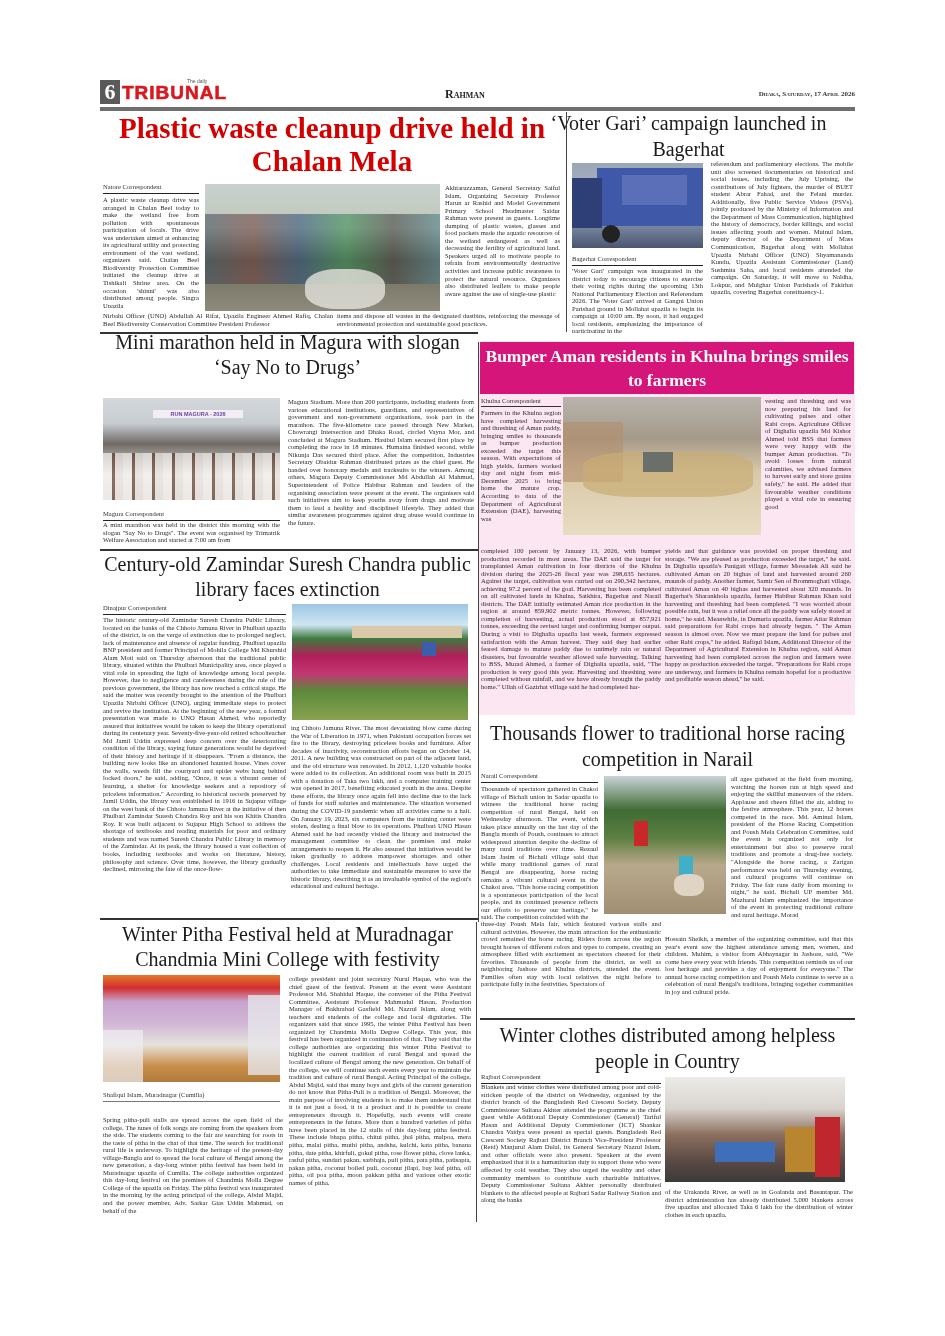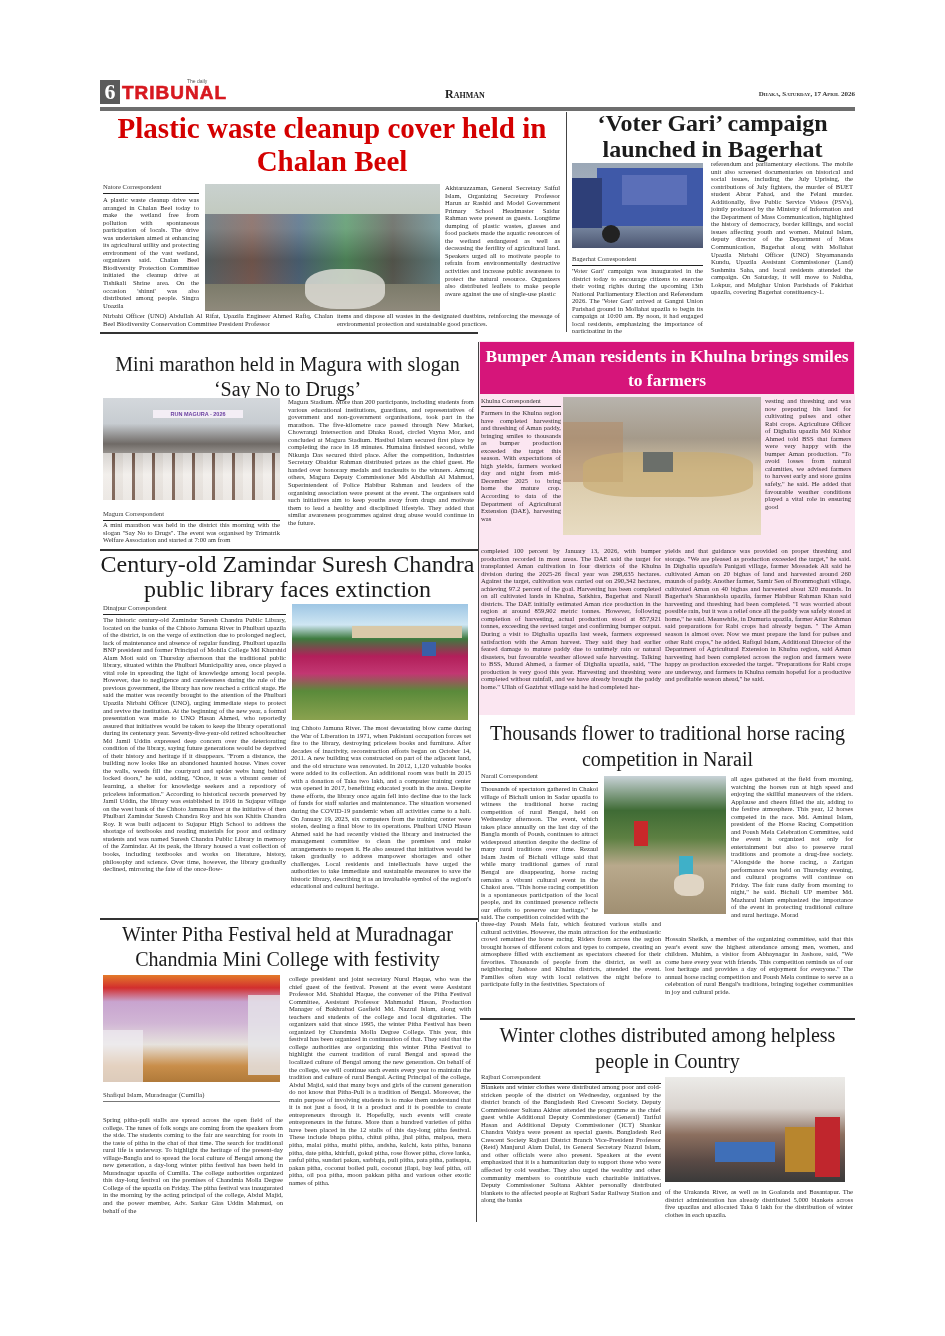--- a/index.html
+++ b/index.html
@@ -19,47 +19,47 @@
 
 <div class="abs" style="left:100px;top:78px;width:755px;height:30px;">
   <div class="abs" style="left:0;top:2px;width:20px;height:24px;background:#5a5a5a;color:#fff;font-family:'Liberation Serif',serif;font-weight:bold;font-size:22px;line-height:24px;text-align:center;">6</div>
   <div class="abs" style="left:87px;top:0;font-family:'Liberation Sans',sans-serif;font-size:5px;color:#555;">The daily</div>
   <div class="abs" style="left:22px;top:4px;font-family:'Liberation Sans',sans-serif;font-weight:bold;font-size:19px;letter-spacing:1px;color:#d71920;line-height:22px;-webkit-text-stroke:0.6px #d71920;">TRIBUNAL</div>
   <div class="abs" style="left:345px;top:9px;font-family:'Liberation Serif',serif;font-variant:small-caps;font-size:12px;font-weight:bold;color:#222;">Rahman</div>
   <div class="abs" style="right:0;top:12px;font-family:'Liberation Serif',serif;font-variant:small-caps;font-size:7px;font-weight:bold;color:#333;">Dhaka, Saturday, 17 April 2026</div>
 </div>
 <div class="abs" style="left:100px;top:107px;width:755px;height:4px;background:#6e6e6e;"></div>
 
-<div class="abs headline" style="left:102px;top:112px;width:460px;font-size:29px;font-weight:bold;color:#d40000;line-height:33px;">Plastic waste cleanup cover held in Chalan Beel</div>
+<div class="abs headline" style="left:102px;top:112px;width:460px;font-size:29px;font-weight:bold;color:#d40000;line-height:33px;">Plastic waste cleanup drive held in Chalan Mela</div>
 <div class="abs byline" style="left:103px;top:183px;width:96px;">Natore Correspondent</div>
 <div class="abs body-text" style="left:103px;top:196px;width:96px;height:112px;">A plastic waste cleanup drive was arranged in Chalan Beel today to make the wetland free from pollution with spontaneous participation of locals. The drive was undertaken aimed at enhancing its agricultural utility and protecting environment of the vast wetland, organizers said. Chalan Beel Biodiversity Protection Committee initiated the cleanup drive at Tishikali Shrine area. On the occasion 'shinni' was also distributed among people. Singra Upazila</div>
 <div class="photo" style="left:205px;top:184px;width:235px;height:127px;background:linear-gradient(180deg,#c9d1cf 0%,#bfc7b8 35%,#6b6e5a 60%,#8f8a7c 100%);">
   <div class="abs" style="left:0;top:30px;width:235px;height:70px;background:linear-gradient(90deg,#3b4a5e,#6d3b3b,#274a7a,#2f8a4f,#3a3a3a,#4a7a8a);opacity:.55;"></div>
   <div class="abs" style="left:100px;top:85px;width:80px;height:40px;background:#e4e2dc;opacity:.8;border-radius:40%;"></div>
 </div>
 <div class="abs body-text" style="left:445px;top:184px;width:115px;height:125px;">Akhtaruzzaman, General Secretary Saiful Islam, Organizing Secretary Professor Harun ar Rashid and Model Government Primary School Headmaster Saidur Rahman were present as guests. Longtime dumping of plastic wastes, glasses and food packets made the aquatic resources of the wetland endangered as well as decreasing the fertility of agricultural land. Speakers urged all to motivate people to refrain from environmentally destructive activities and increase public awareness to protect the natural resource. Organizers also distributed leaflets to make people aware against the use of single-use plastic</div>
 <div class="abs body-text" style="left:103px;top:312px;width:230px;height:16px;">Nirbahi Officer (UNO) Abdullah Al Rifat, Upazila Engineer Ahmed Rafiq, Chalan Beel Biodiversity Conservation Committee President Professor</div>
 <div class="abs body-text" style="left:337px;top:312px;width:223px;height:16px;">items and dispose all wastes in the designated dustbins, reinforcing the message of environmental protection and sustainable good practices.</div>
 
 <div class="vrule" style="left:566px;top:112px;height:220px;"></div>
 
-<div class="abs headline" style="left:570px;top:110px;width:285px;font-size:24px;line-height:26px;font-weight:bold;">‘Voter Gari’ campaign launched in Bagerhat</div>
+<div class="abs headline" style="left:546px;top:110px;width:285px;font-size:20px;line-height:26px;">‘Voter Gari’ campaign launched in Bagerhat</div>
 <div class="photo" style="left:572px;top:163px;width:131px;height:85px;background:linear-gradient(180deg,#9aa7b6 0%,#a8b2c0 40%,#7f8fa8 70%,#4b5570 100%);">
   <div class="abs" style="left:25px;top:5px;width:106px;height:58px;background:#3f59a8;"></div>
   <div class="abs" style="left:50px;top:12px;width:65px;height:30px;background:#5b6fb8;"></div>
   <div class="abs" style="left:0;top:15px;width:30px;height:50px;background:#2e3f78;"></div>
   <div class="abs" style="left:30px;top:62px;width:18px;height:18px;border-radius:50%;background:#222;"></div>
 </div>
 <div class="abs byline" style="left:572px;top:255px;width:131px;">Bagerhat Correspondent</div>
 <div class="abs body-text" style="left:572px;top:267px;width:131px;height:66px;">'Voter Gari' campaign was inaugurated in the district today to encourage citizens to exercise their voting rights during the upcoming 13th National Parliamentary Election and Referendum 2026. The 'Voter Gari' arrived at Gangni Union Parishad ground in Mollahat upazila to begin its campaign at 10:00 am. By noon, it had engaged local residents, emphasizing the importance of participating in the</div>
 <div class="abs body-text" style="left:711px;top:160px;width:142px;height:174px;">referendum and parliamentary elections. The mobile unit also screened documentaries on historical and social issues, including the July Uprising, the contributions of July fighters, the murder of BUET student Abrar Fahad, and the Felani murder. Additionally, five Public Service Videos (PSVs), jointly produced by the Ministry of Information and the Department of Mass Communication, highlighted the history of democracy, border killings, and social issues affecting youth and women. Muinul Islam, deputy director of the Department of Mass Communication, Bagerhat along with Mollahat Upazila Nirbahi Officer (UNO) Shyamananda Kundu, Upazila Assistant Commissioner (Land) Sushmita Saha, and local residents attended the campaign. On Saturday, it will move to Naldha, Lokpur, and Mulghar Union Parishads of Fakirhat upazila, covering Bagerhat constituency-1.</div>
 
 <div class="rule" style="left:100px;top:332px;width:378px;"></div>
 
-<div class="abs headline" style="left:100px;top:352px;width:375px;font-size:20px;line-height:25px;">Mini marathon held in Magura with slogan ‘Say No to Drugs’</div>
+<div class="abs headline" style="left:100px;top:330px;width:375px;font-size:20px;line-height:25px;">Mini marathon held in Magura with slogan ‘Say No to Drugs’</div>
 <div class="photo" style="left:103px;top:398px;width:177px;height:102px;background:linear-gradient(180deg,#d4d8dc 0%,#c7ccd1 25%,#6f6a66 45%,#eeeae6 75%,#d9d3cd 100%);">
   <div class="abs" style="left:50px;top:12px;width:90px;background:#f3eef5;color:#6a3fa0;font-family:'Liberation Sans',sans-serif;font-weight:bold;font-size:5.5px;text-align:center;padding:1px 0;">RUN MAGURA - 2026</div>
   <div class="abs" style="left:0;top:55px;width:177px;height:47px;background:repeating-linear-gradient(90deg,#f4f1ee 0 9px,#5b3a2a 9px 12px,#e9e4df 12px 20px);opacity:.7;"></div>
 </div>
 <div class="abs byline" style="left:103px;top:510px;width:177px;">Magura Correspondent</div>
 <div class="abs body-text" style="left:103px;top:521px;width:177px;height:24px;">A mini marathon was held in the district this morning with the slogan "Say No to Drugs". The event was organised by Trimatrik Welfare Association and started at 7:00 am from</div>
 <div class="abs body-text" style="left:288px;top:398px;width:186px;height:150px;">Magura Stadium. More than 200 participants, including students from various educational institutions, guardians, and representatives of government and non-government organisations, took part in the marathon. The five-kilometre race passed through New Market, Chowrangi Intersection and Dhaka Road, circled Vayna Mor, and concluded at Magura Stadium. Hasibul Islam secured first place by completing the race in 18 minutes. Humaina finished second, while Nikunja Das secured third place. After the competition, Industries Secretary Obaidur Rahman distributed prizes as the chief guest. He handed over honorary medals and tracksuits to the winners. Among others, Magura Deputy Commissioner Md Abdullah Al Mahmud, Superintendent of Police Habibur Rahman and leaders of the organising association were present at the event. The organisers said such initiatives aim to keep youths away from drugs and motivate them to lead a healthy and disciplined lifestyle. They added that similar awareness programmes against drug abuse would continue in the future.</div>
 
 <div class="rule" style="left:100px;top:549px;width:378px;"></div>
 
@@ -71,21 +71,21 @@
   <div class="abs" style="left:0;top:25px;width:60px;height:60px;background:#b38e6b;opacity:.6;"></div>
   <div class="abs" style="left:20px;top:55px;width:170px;height:45px;background:#c9ad74;opacity:.7;border-radius:30%;"></div>
   <div class="abs" style="left:80px;top:55px;width:30px;height:20px;background:#6b6f6a;"></div>
 </div>
 <div class="abs body-text" style="left:765px;top:397px;width:86px;height:150px;">vesting and threshing and was now preparing his land for cultivating pulses and other Rabi crops. Agriculture Officer of Dighalia upazila Md Kishor Ahmed told BSS that farmers were very happy with the bumper Aman production. "To avoid losses from natural calamities, we advised farmers to harvest early and store grains safely," he said. He added that favourable weather conditions played a vital role in ensuring good</div>
 <div class="abs body-text" style="left:481px;top:547px;width:180px;height:166px;">completed 100 percent by January 13, 2026, with bumper production recorded in most areas. The DAE said the target for transplanted Aman cultivation in four districts of the Khulna division during the 2025-26 fiscal year was 298,635 hectares. Against the target, cultivation was carried out on 290,342 hectares, achieving 97.2 percent of the goal. Harvesting has been completed on all cultivated lands in Khulna, Satkhira, Bagerhat and Narail districts. The DAE initially estimated Aman rice production in the region at around 859,902 metric tonnes. However, following completion of harvesting, actual production stood at 857,921 tonnes, exceeding the revised target and confirming bumper output. During a visit to Dighalia upazila last week, farmers expressed satisfaction with the Aman harvest. They said they had earlier feared damage to mature paddy due to untimely rain or natural disasters, but favourable weather allowed safe harvesting. Talking to BSS, Murad Ahmed, a farmer of Dighalia upazila, said, "The production is very good this year. Harvesting and threshing were completed without rainfall, and we have already brought the paddy home." Ullah of Gazirhat village said he had completed har-</div>
 <div class="abs body-text" style="left:665px;top:547px;width:186px;height:166px;">yields and that guidance was provided on proper threshing and storage. "We are pleased as production exceeded the target," he said. In Dighalia upazila's Panigati village, farmer Mossadek Ali said he cultivated Aman on 20 bighas of land and harvested around 260 maunds of paddy. Another farmer, Samir Sen of Brommoghati village, cultivated Aman on 40 bighas and harvested about 320 maunds. In Bagerhat's Sharankhola upazila, farmer Habibur Rahman Khan said harvesting and threshing had been completed. "I was worried about possible rain, but it was a relief once all the paddy was safely stored at home," he said. Meanwhile, in Dumuria upazila, farmer Atiar Rahman said preparations for Rabi crops had already begun. " The Aman season is almost over. Now we must prepare the land for pulses and other Rabi crops," he added. Rafiqul Islam, Additional Director of the Department of Agricultural Extension in Khulna region, said Aman harvesting had been completed across the region and farmers were happy as production exceeded the target. "Preparations for Rabi crops are underway, and farmers in Khulna remain hopeful for a productive and profitable season ahead," he said.</div>
 
 <div class="vrule" style="left:478px;top:342px;height:580px;"></div>
 
-<div class="abs headline" style="left:100px;top:552px;width:375px;font-size:24px;line-height:25px;">Century-old Zamindar Suresh Chandra public library faces extinction</div>
+<div class="abs headline" style="left:100px;top:552px;width:375px;font-size:20px;line-height:25px;">Century-old Zamindar Suresh Chandra public library faces extinction</div>
 <div class="abs byline" style="left:103px;top:604px;width:183px;">Dinajpur Correspondent</div>
 <div class="abs body-text" style="left:103px;top:616px;width:183px;height:300px;">The historic century-old Zamindar Suresh Chandra Public Library, located on the banks of the Chhoto Jamuna River in Phulbari upazila of the district, is on the verge of extinction due to prolonged neglect, lack of maintenance and absence of regular funding. Phulbari upazila BNP president and former Principal of Mohila College Md Khurshid Alam Moti said on Thursday afternoon that the traditional public library, situated within the Phulbari Municipality area, once played a vital role in spreading the light of knowledge among local people. However, due to negligence and carelessness during the rule of the previous government, the library has now reached a critical stage. He said the matter was recently brought to the attention of the Phulbari Upazila Nirbahi Officer (UNO), urging immediate steps to protect and revive the institution. At the beginning of the new year, a formal presentation was made to UNO Hasan Ahmed, who reportedly assured that initiatives would be taken to keep the library operational during its centenary year. Seventy-five-year-old retired schoolteacher Md Jamil Uddin expressed deep concern over the deteriorating condition of the library, saying future generations would be deprived of their history and heritage if it disappears. "From a distance, the building now looks like an abandoned haunted house. Vines cover the walls, weeds fill the courtyard and spider webs hang behind locked doors," he said, adding, "Once, it was a vibrant center of learning, a shelter for knowledge seekers and a repository of priceless information." According to historical records preserved by Jamil Uddin, the library was established in 1916 in Sujapur village on the west bank of the Chhoto Jamuna River at the initiative of then Phulbari Zamindar Suresh Chandra Roy and his son Khitis Chandra Roy. It was built adjacent to Sujapur High School to address the shortage of textbooks and reading materials for poor and ordinary students and was named Suresh Chandra Public Library in memory of the Zamindar. At its peak, the library housed a vast collection of books, including textbooks and works on literature, history, philosophy and science. Over time, however, the library gradually declined, mirroring the fate of the once-flow-</div>
 <div class="photo" style="left:292px;top:604px;width:176px;height:116px;background:linear-gradient(180deg,#9ec6e4 0%,#cfe6f3 18%,#3d7a3e 30%,#b21f5a 45%,#c23772 60%,#5a8a3a 75%,#8aa24f 100%);">
   <div class="abs" style="left:60px;top:22px;width:110px;height:12px;background:#d9c9a8;"></div>
   <div class="abs" style="left:130px;top:38px;width:14px;height:14px;background:#3a5fa8;"></div>
 </div>
 <div class="abs body-text" style="left:291px;top:724px;width:180px;height:192px;">ing Chhoto Jamuna River. The most devastating blow came during the War of Liberation in 1971, when Pakistani occupation forces set fire to the library, destroying priceless books and furniture. After decades of inactivity, reconstruction efforts began on October 14, 2011. A new building was constructed on part of the adjacent land, and the old structure was renovated. In 2012, 1,120 valuable books were added to its collection. An additional room was built in 2015 with a donation of Taka two lakh, and a computer training center was opened in 2017, benefiting educated youth in the area. Despite these efforts, the library once again fell into decline due to the lack of funds for staff salaries and maintenance. The situation worsened during the COVID-19 pandemic when all activities came to a halt. On January 19, 2023, six computers from the training center were stolen, dealing a final blow to its operations. Phulbari UNO Hasan Ahmed said he had recently visited the library and instructed the management committee to clean the premises and make arrangements to reopen it. He also assured that initiatives would be taken gradually to address manpower shortages and other challenges. Local residents and intellectuals have urged the authorities to take immediate and sustainable measures to save the historic library, describing it as an invaluable symbol of the region's educational and cultural heritage.</div>
 
 <div class="rule" style="left:100px;top:918px;width:378px;"></div>
 

